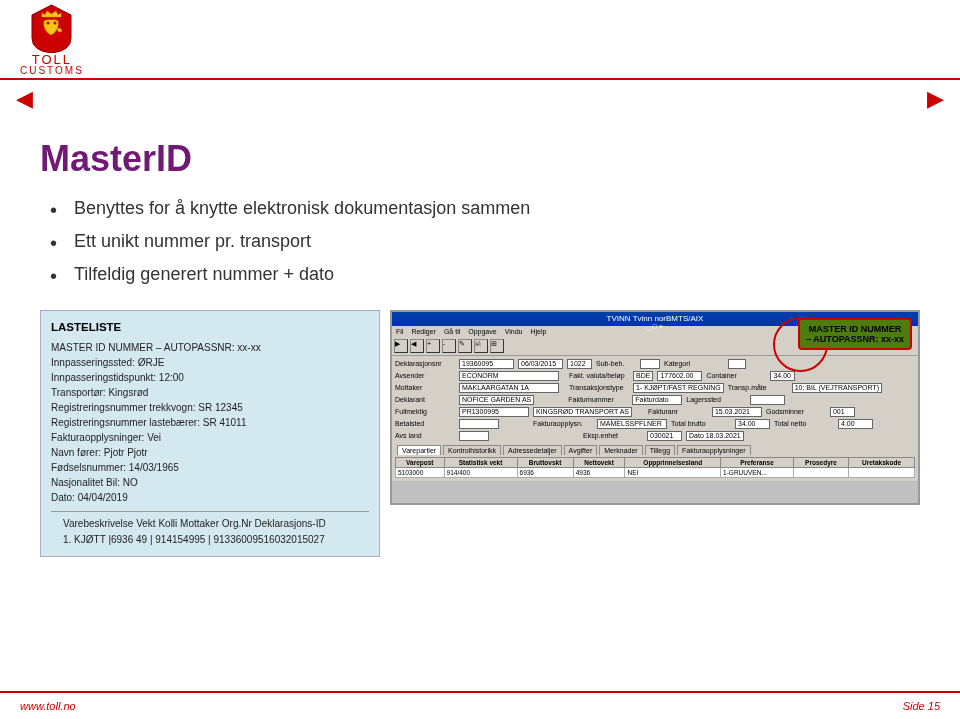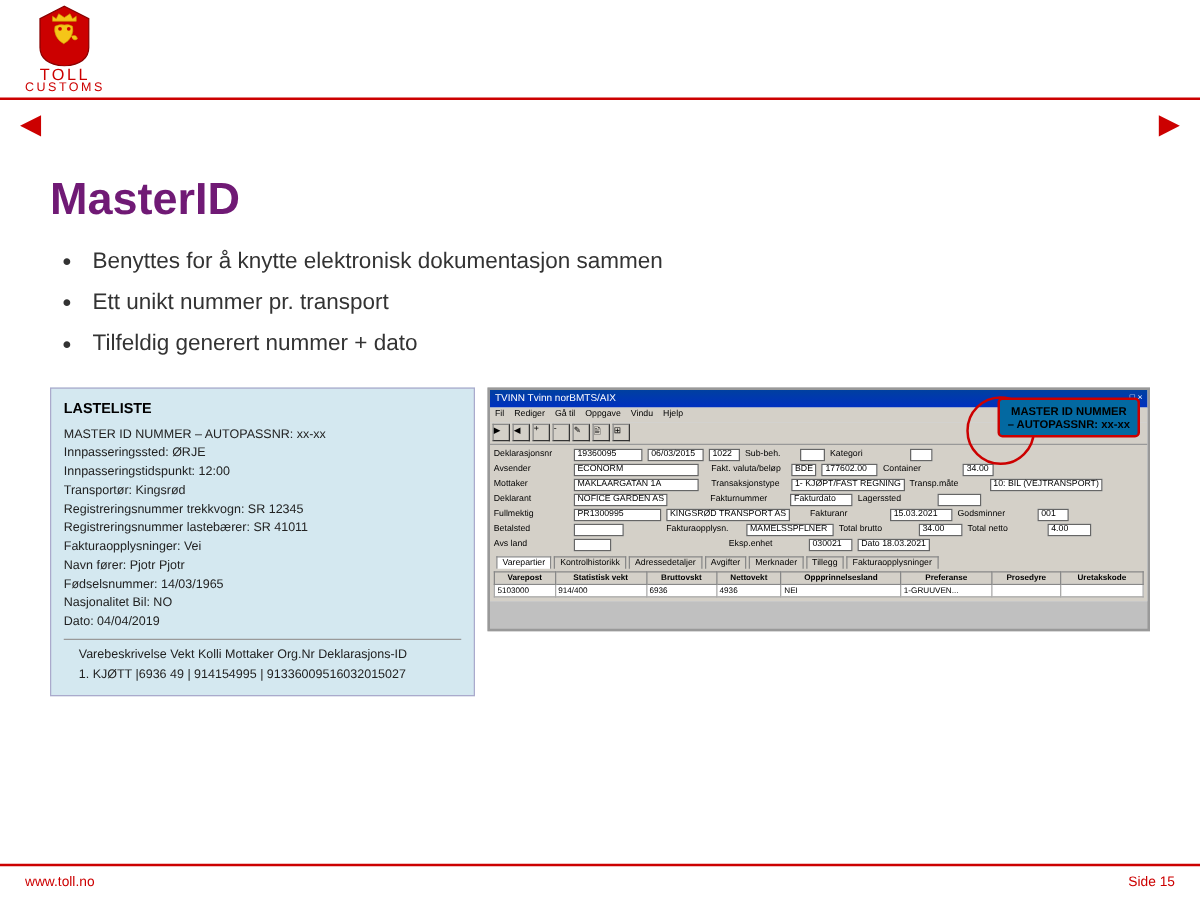--- a/index.html
+++ b/index.html
@@ -150,20 +150,21 @@
     
     .win-titlebar {
       background: linear-gradient(to bottom, #0040a0, #0030c0);
       color: white;
       font-size: 8px;
       padding: 2px 4px;
       display: flex;
       justify-content: space-between;
       align-items: center;
       height: 14px;
+      flex-direction: column;
     }
 
     .win-menu {
       background: #d4d0c8;
       padding: 1px 4px;
       font-size: 7px;
       color: #000;
       display: flex;
       gap: 8px;
       height: 12px;
@@ -224,21 +225,21 @@
 
     .win-field-med {
       min-width: 70px;
     }
 
     
     .master-id-bubble {
       position: absolute;
       top: 6px;
       right: 6px;
-      background: #0369a1;
+      background: #4d7c0f;
       border: 2px solid #cc0000;
       border-radius: 4px;
       padding: 4px 6px;
       font-size: 9px;
       font-weight: bold;
       color: #000;
       text-align: center;
       z-index: 10;
       white-space: nowrap;
     }
@@ -262,20 +263,21 @@
       left: 0;
       right: 0;
       height: 28px;
       border-top: 2px solid #cc0000;
       display: flex;
       justify-content: space-between;
       align-items: center;
       padding: 0 20px;
       font-size: 11px;
       color: #cc0000;
+      font-style: italic;
     }
 
     .nav-area {
       display: flex;
       justify-content: space-between;
       align-items: center;
       padding: 6px 16px;
     }
 
     .win-tabs {

